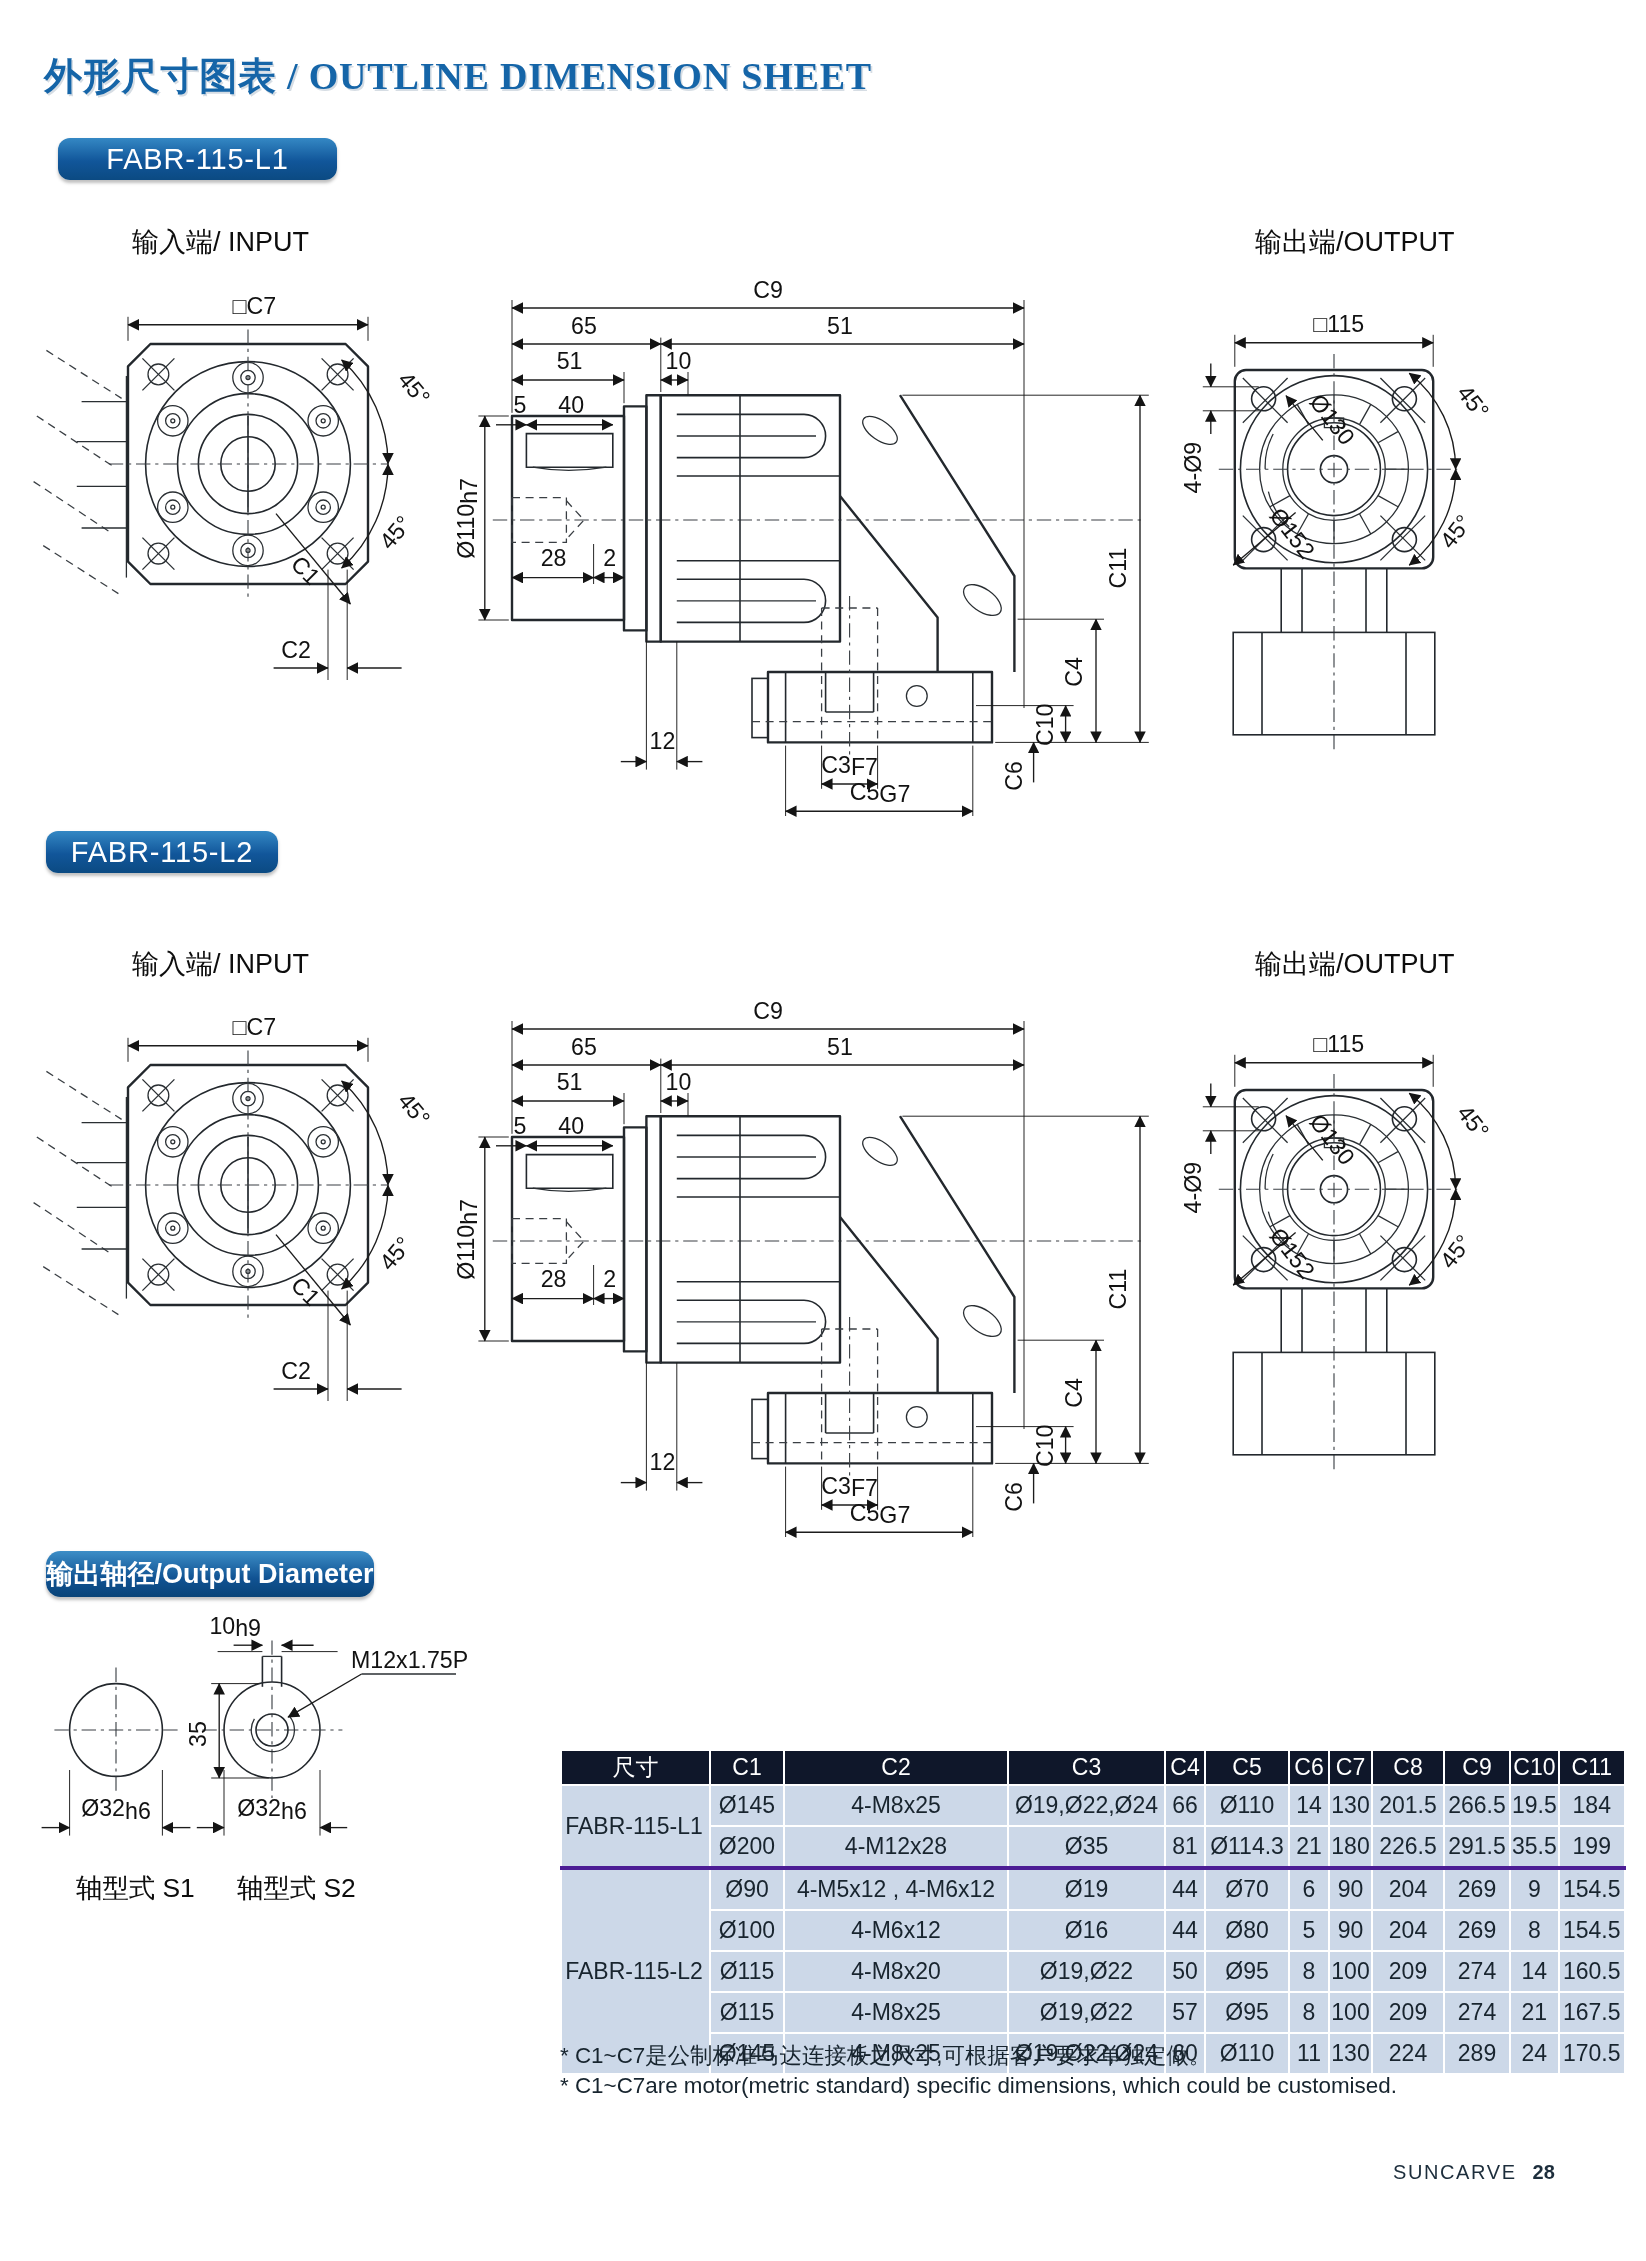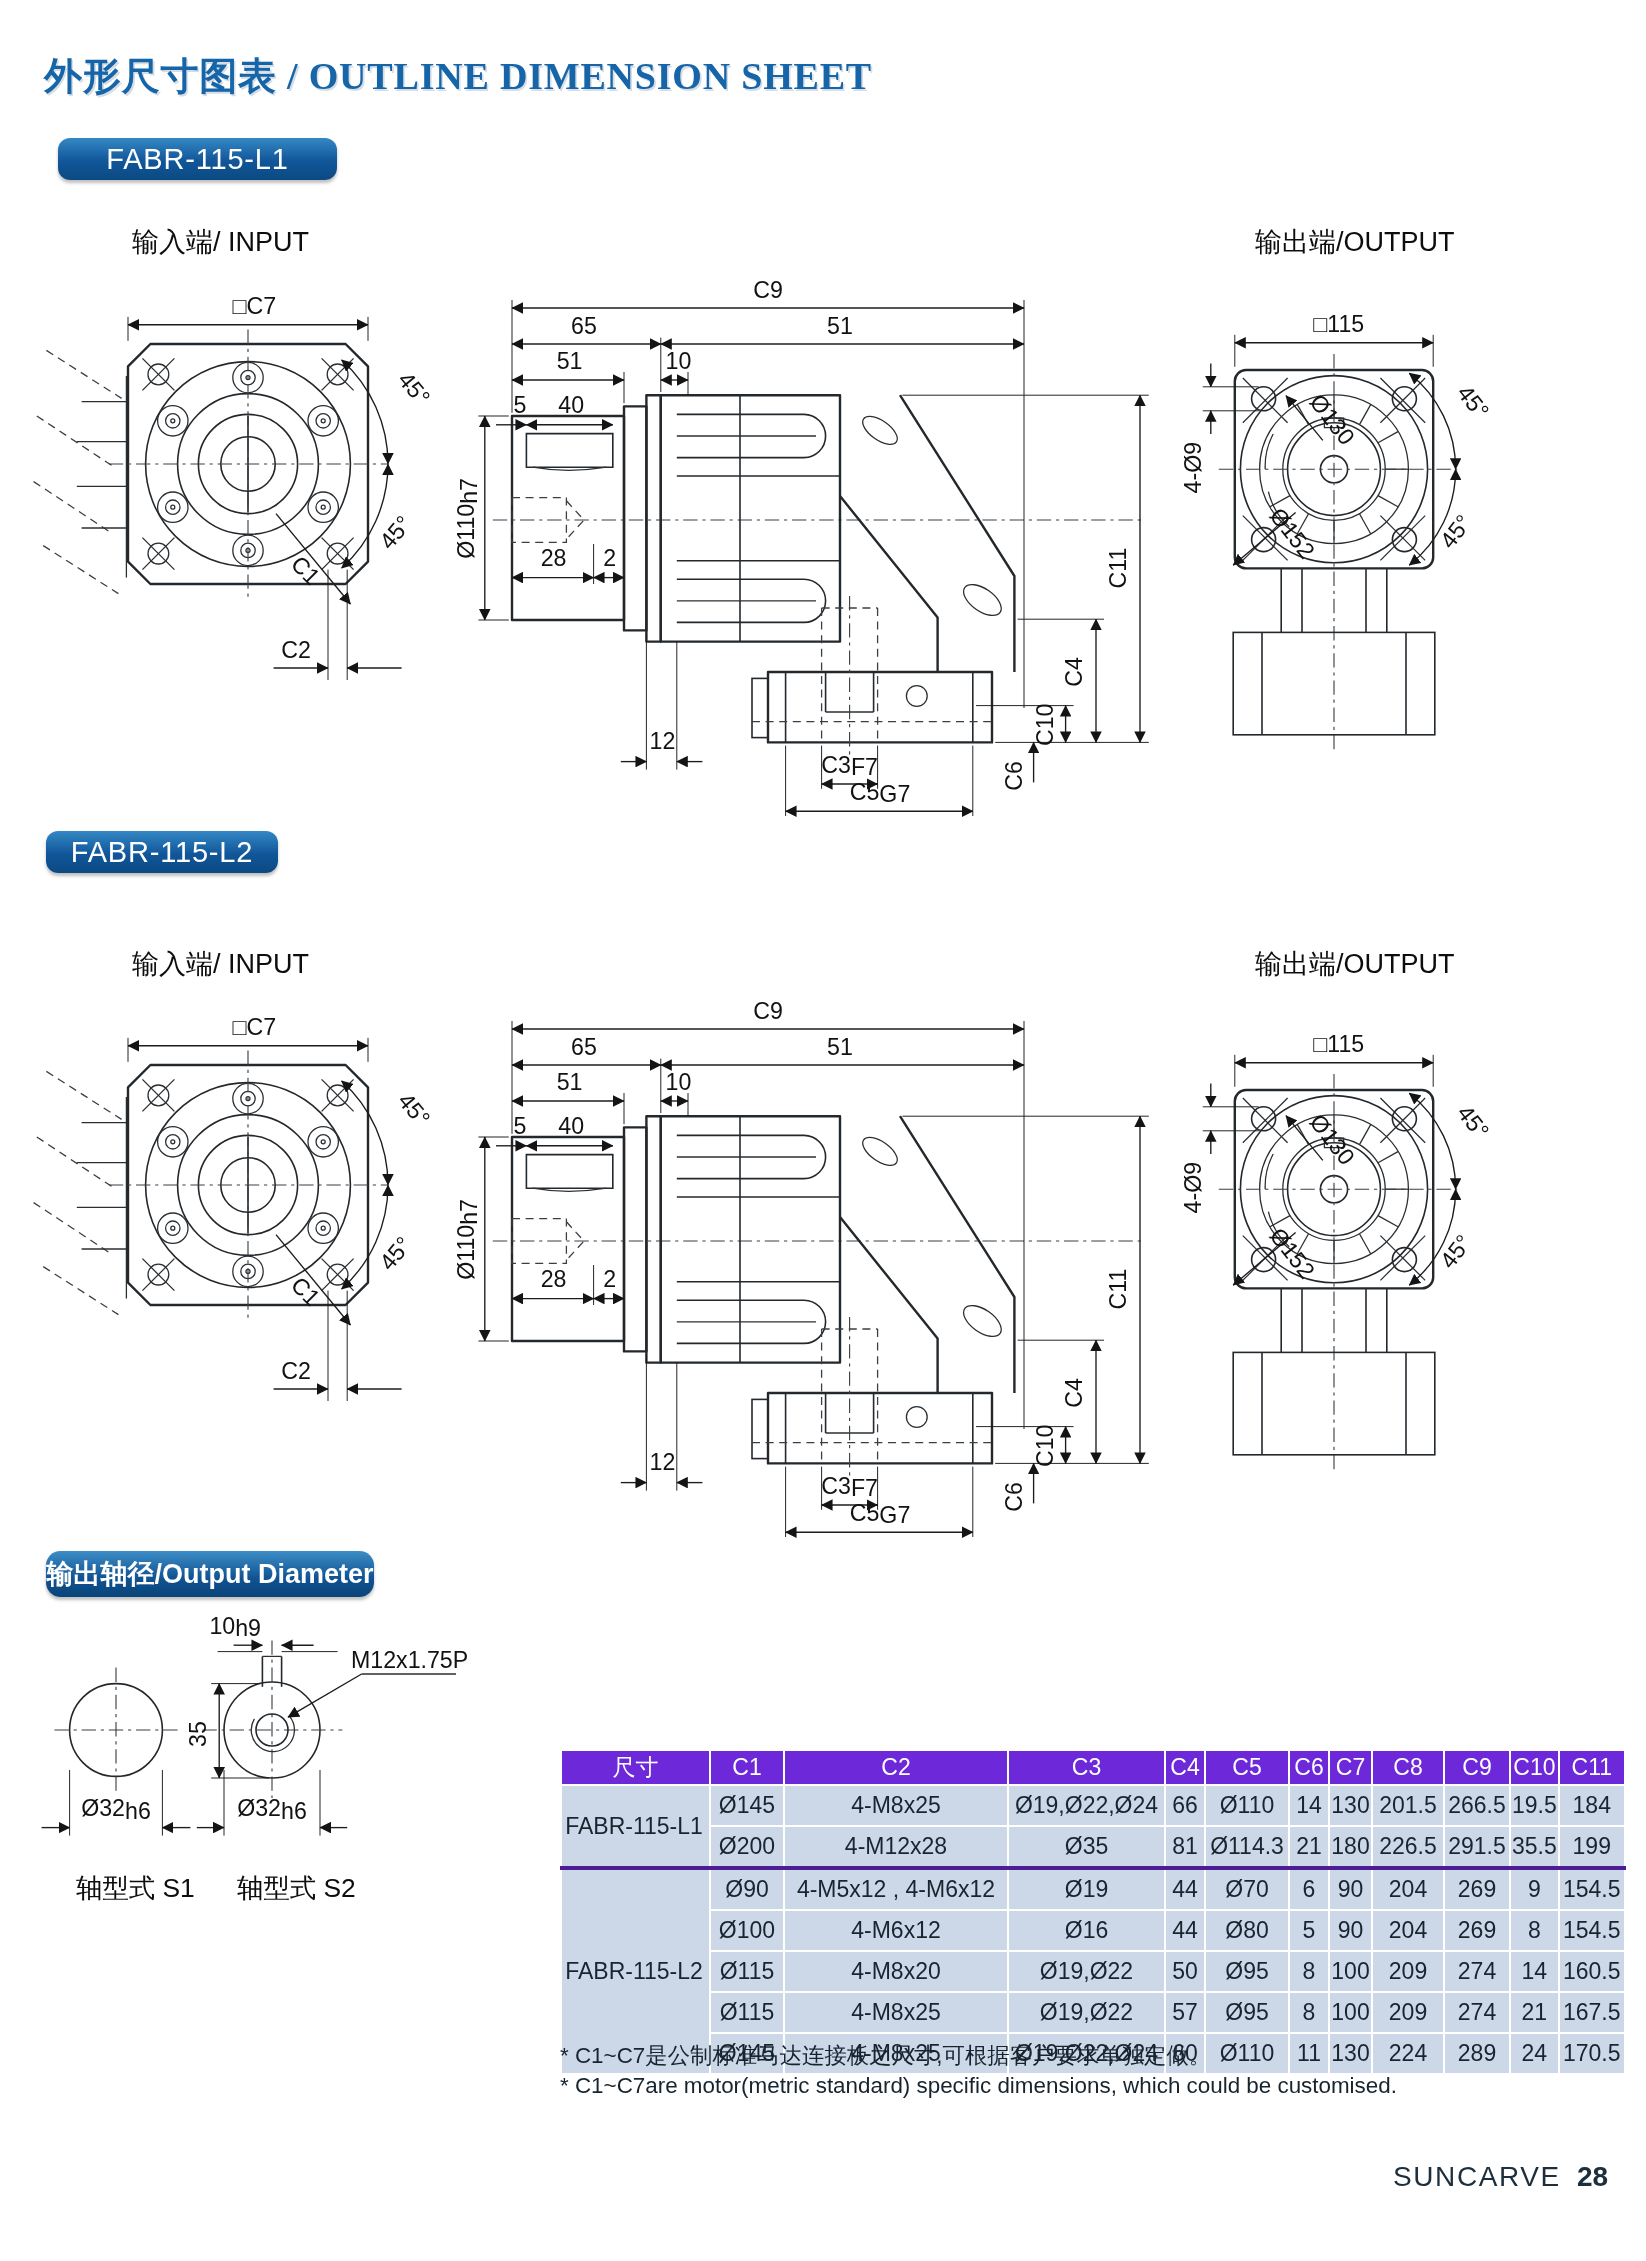--- a/index.html
+++ b/index.html
@@ -22,27 +22,27 @@
   .ol2{stroke:#23282d; stroke-width:2; fill:none;}
   .thin{stroke:#2a2f33; stroke-width:1.6; fill:none;}
   .cl{stroke:#3a3f44; stroke-width:1.4; fill:none; stroke-dasharray:18 6 4 6;}
   .dash{stroke:#3a3f44; stroke-width:1.6; fill:none; stroke-dasharray:10 7;}
   .dim{stroke:#1c1c1c; stroke-width:1.7; fill:none;}
   .ext{stroke:#1c1c1c; stroke-width:1.2; fill:none;}
   text.dt{font-family:"Liberation Sans",sans-serif; font-size:29px; fill:#121212; text-anchor:middle;}
   
   #dim-table{left:560px; top:1749px; border-collapse:collapse; table-layout:fixed;}
   #dim-table th, #dim-table td{border:2.4px solid #ffffff; text-align:center; font-size:23px; overflow:hidden; white-space:nowrap;}
-  #dim-table thead th{background:#6d28d9; color:#ffffff; font-weight:normal; height:29px;}
+  #dim-table thead th{background:#0f172a; color:#ffffff; font-weight:normal; height:29px;}
   #dim-table tbody td, #dim-table tbody th{background:#ccd8e8; color:#18242e; height:37px; font-weight:normal;}
   #dim-table tbody th{text-align:left; padding-left:3.2px;}
   #dim-table tr.group-sep td, #dim-table tr.group-sep th{border-top:4px solid #4c1d95;}
   
   #notes{left:560px; top:2041px; font-size:22.4px; color:#17242e; line-height:30px;}
-  #footer{left:1393px; top:2161px; font-size:28px; color:#1d2e3c; letter-spacing:1.6px;}
+  #footer{left:1393px; top:2161px; font-size:20px; color:#1d2e3c; letter-spacing:1.6px;}
   #footer b{margin-left:16px; letter-spacing:0;}
 </style>
 </head>
 <body>
 
 
 
 
 <svg width="0" height="0" aria-hidden="true">
   <defs>

